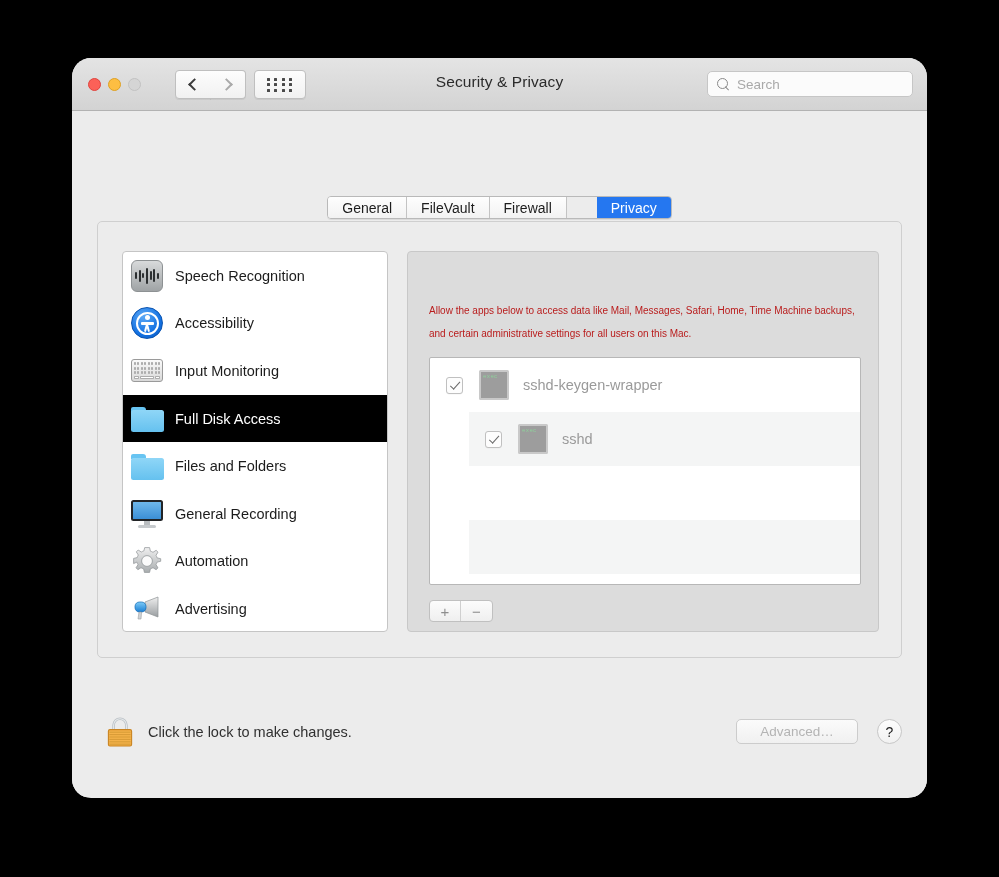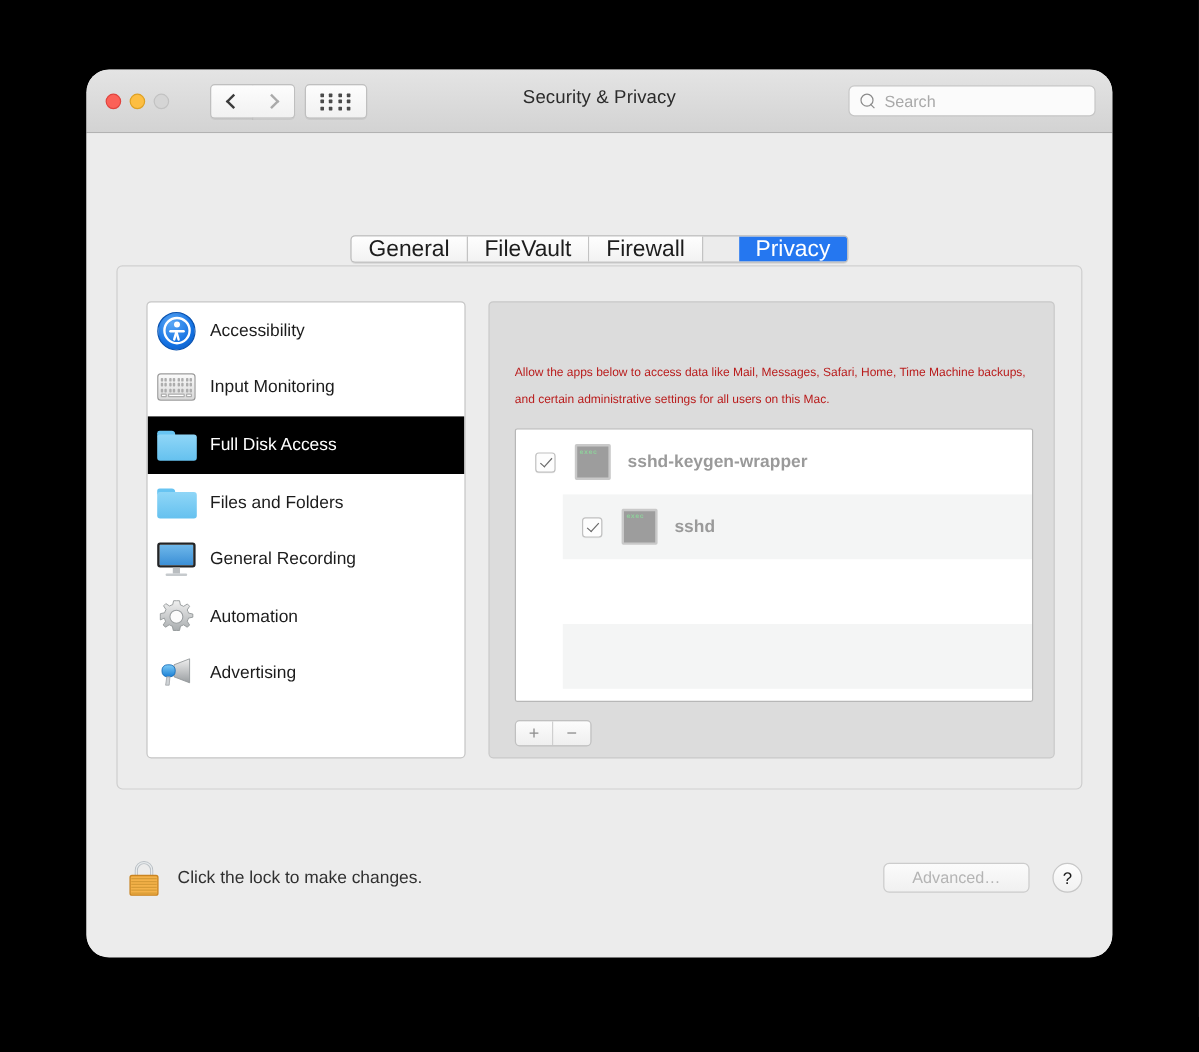--- a/index.html
+++ b/index.html
@@ -97,21 +97,21 @@
   }
   #tabgroup {
     display: flex; height: 23px;
     border: 1px solid #b9b9b9;
     border-radius: 4px; overflow: hidden;
     box-shadow: 0 1px 0.5px rgba(0,0,0,0.07);
   }
   .tab {
     display: flex; align-items: center; justify-content: center;
     padding: 0 14px;
-    font-size: 19px; color: #1d1d1d;
+    font-size: 14px; color: #1d1d1d;
     background: linear-gradient(to bottom, #fefefe 0%, #f2f2f2 100%);
     border-right: 1px solid #c3c3c3;
     cursor: default;
   }
   .tab:last-child { border-right: none; }
   .tab.active { background: #2577f0; color: #ffffff; margin-left: 30px; }
 
   
   #panel {
     position: absolute;
@@ -223,21 +223,20 @@
     font-size: 10px; color: #b91c1c; line-height: 22.5px; margin-top: 28px;
   }
 
   #applist {
     position: absolute; left: 21px; top: 105px;
     width: 432px; height: 228px;
     background: #ffffff;
     border: 1px solid #b7b7b7;
     border-radius: 2px;
     overflow: hidden;
-    font-weight: bold;
   }
   .app-row {
     height: 54px; display: flex; align-items: center; padding-left: 16px;
   }
   .app-row.alt { background: #f4f5f5; margin-left: 39px; }
   .app-check {
     width: 17px; height: 17px; flex:none;
     background: #fdfdfd; border: 1px solid #c0c0c0; border-radius: 3px;
     display:flex; align-items:center; justify-content:center;
     box-shadow: 0 0.5px 0.5px rgba(0,0,0,0.05);
@@ -348,20 +347,32 @@
         <div class="tab">FileVault</div>
         <div class="tab">Firewall</div>
         <div class="tab active">Privacy</div>
       </div>
     </div>
 
     <div id="panel">
 
       <div id="sidebar">
 
+        <div class="side-item">
+          <div class="side-icon ic-speech">
+            <b style="height:7px"></b>
+              <b style="height:12px"></b>
+              <b style="height:5px"></b>
+              <b style="height:16px"></b>
+              <b style="height:9px"></b>
+              <b style="height:13px"></b>
+              <b style="height:6px"></b>
+          </div>
+          <div class="side-label">Speech Recognition</div>
+        </div>
 
         <div class="side-item">
           <div class="side-icon ic-access">
             <div class="ring">
                 <i class="head"></i>
                 <i class="arms"></i>
                 <i class="legL"></i>
                 <i class="legR"></i>
               </div>
           </div>

